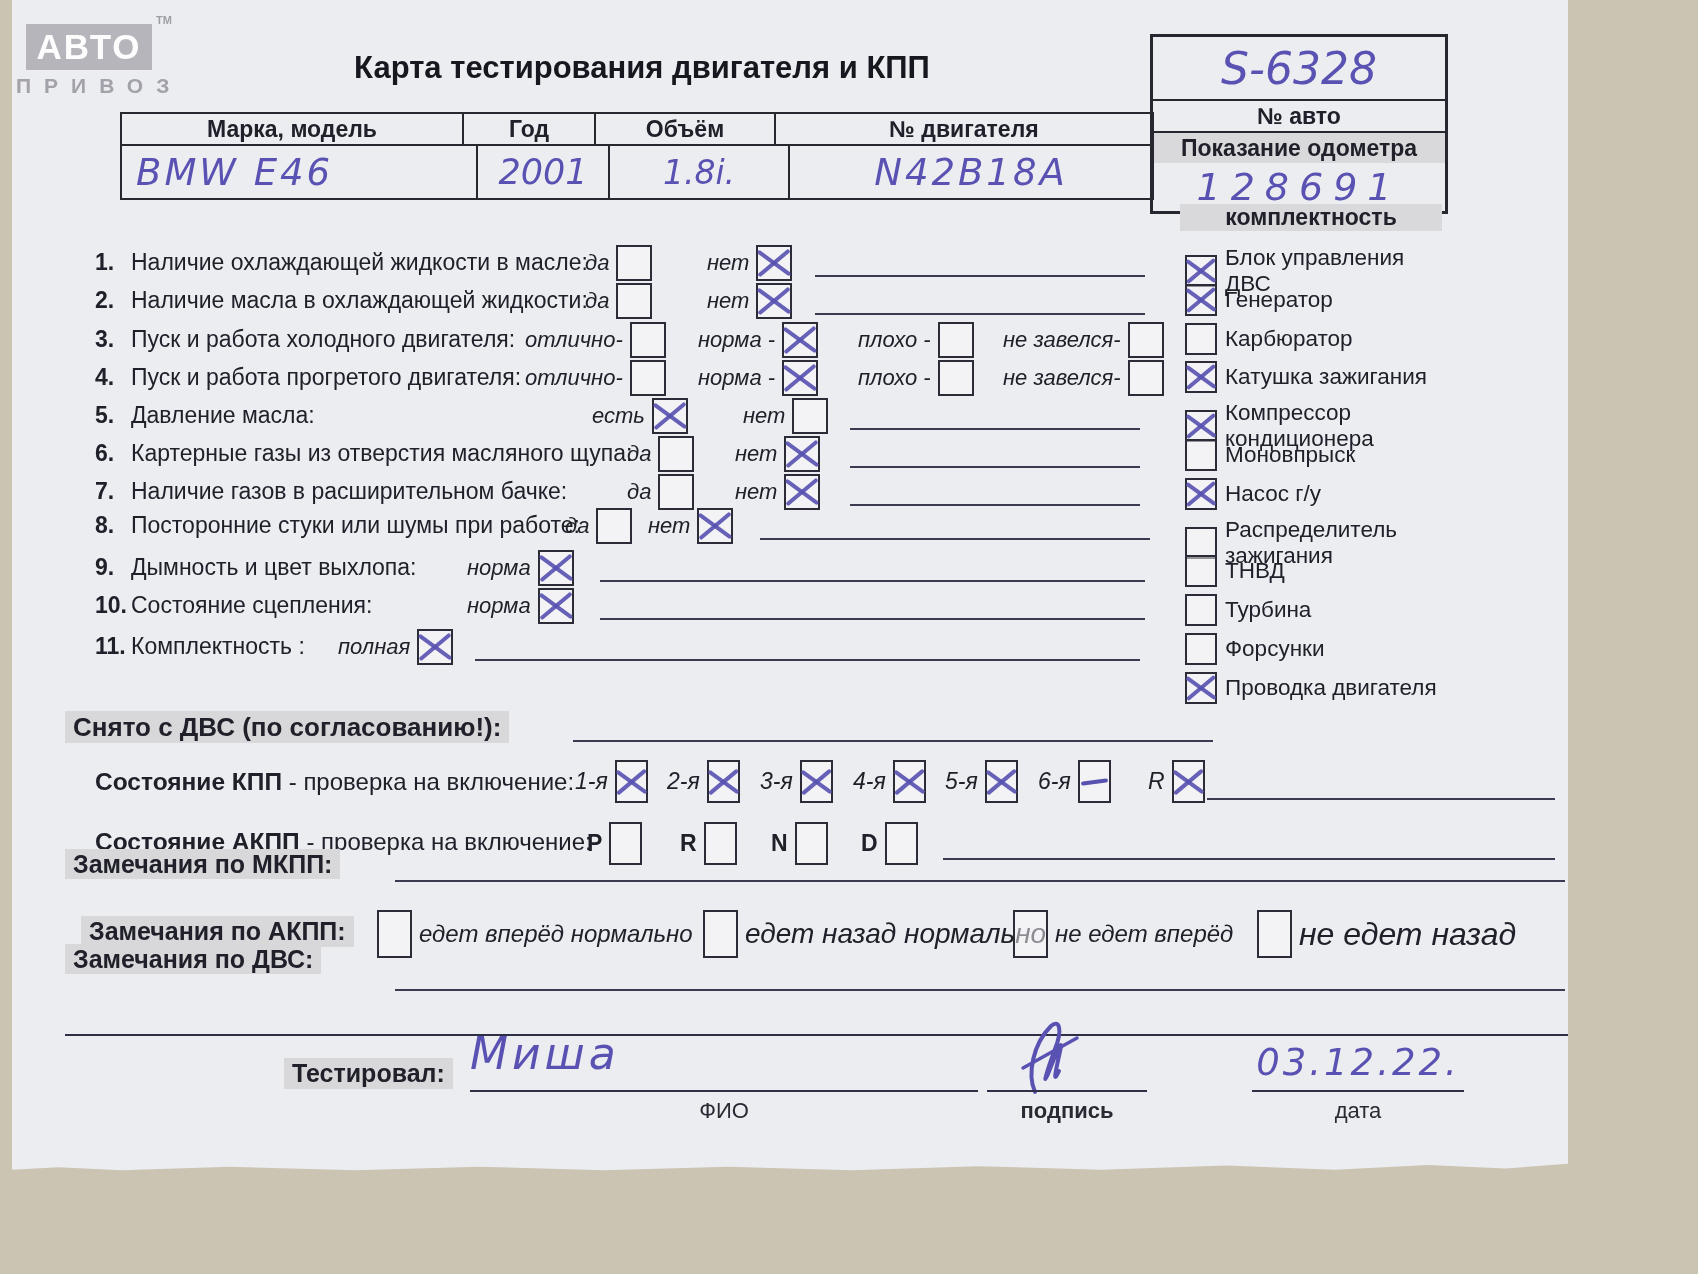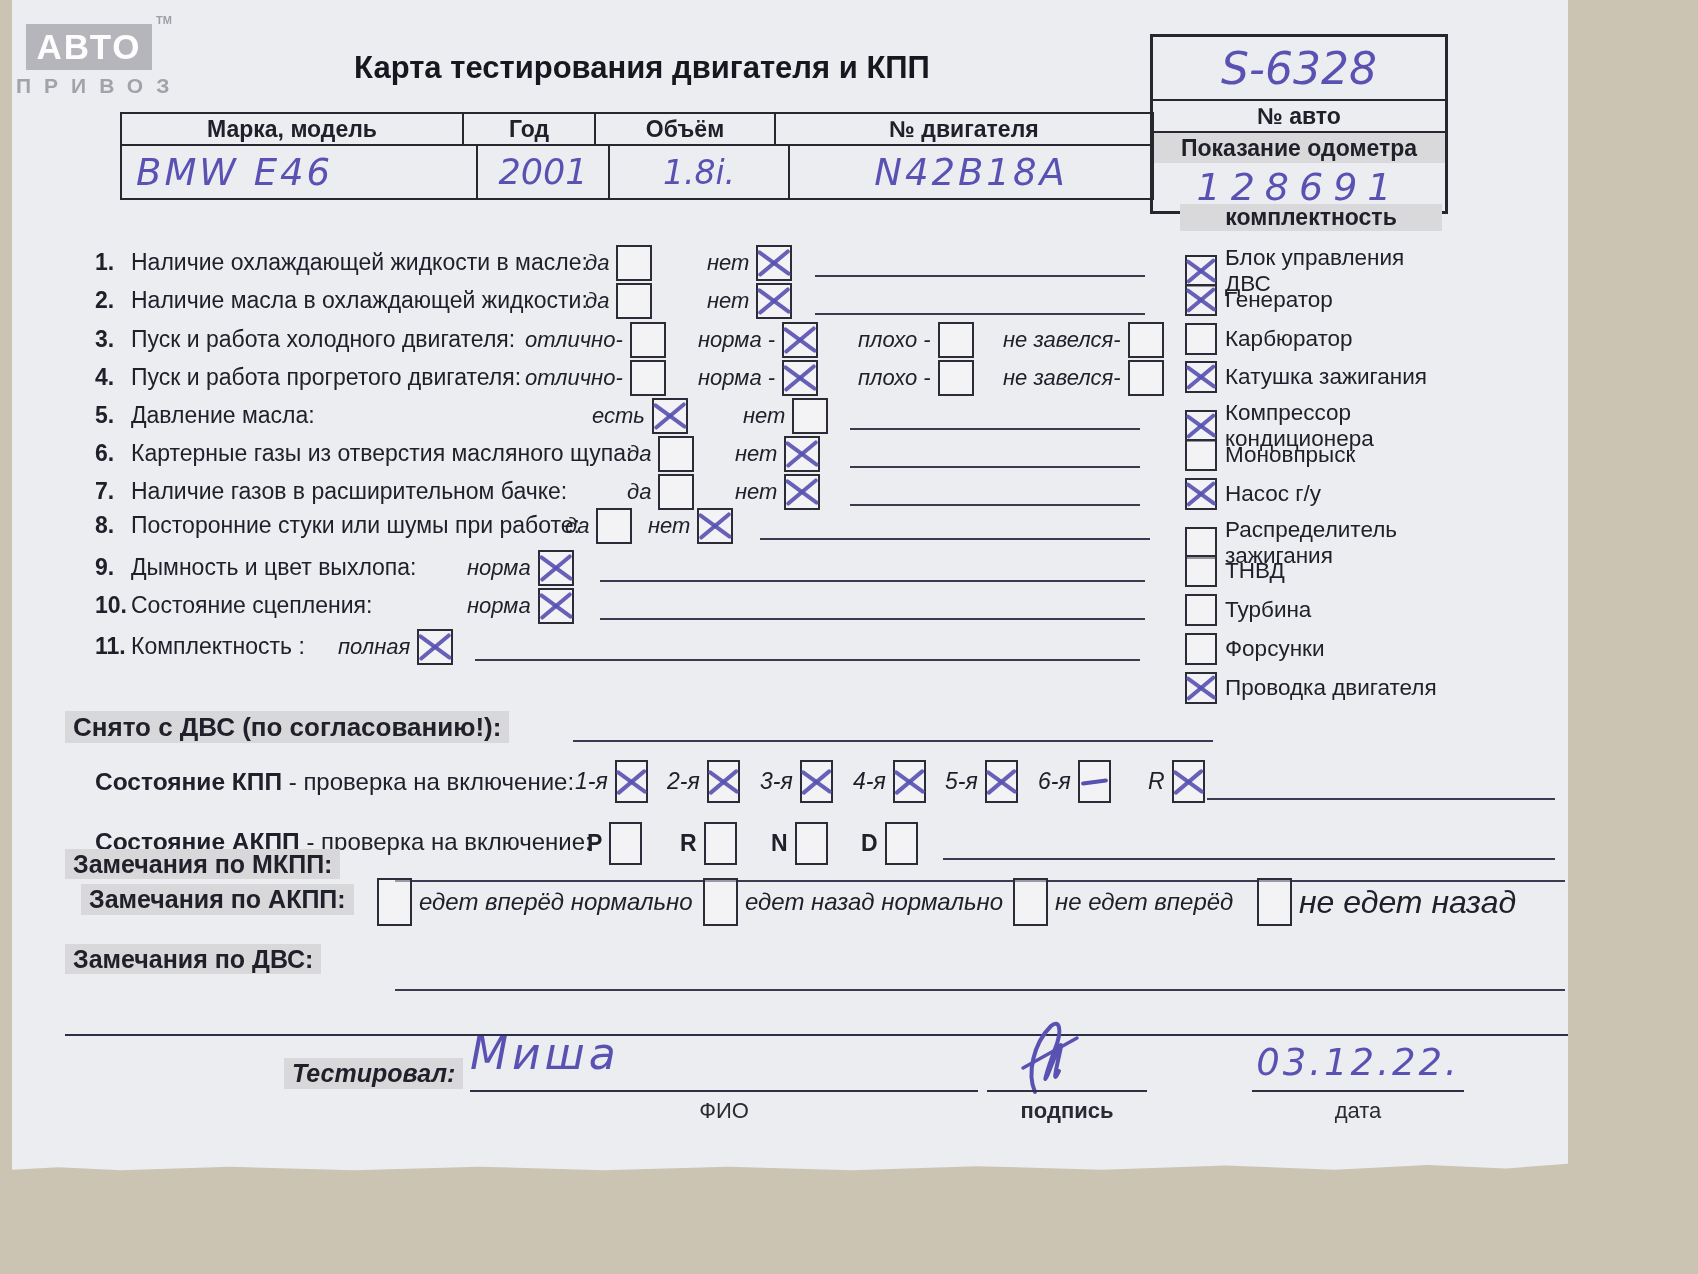--- a/index.html
+++ b/index.html
@@ -375,48 +375,48 @@
         <span class="cb t3040"></span>
       </span>
     <span class="uline" style="left:848px;width:612px;top:36px"></span>
   </div>
 
   <div class="abs" style="left:53px;top:850px;width:1510px;height:36px;">
     <span class="rem-label hl">Замечания по МКПП:</span>
     <span class="uline" style="left:330px;width:1170px;top:30px"></span>
   </div>
 
-  <div class="abs" style="left:53px;top:876px;width:1510px;height:50px;padding-left:16px;">
+  <div class="abs" style="left:53px;top:908px;width:1510px;height:50px;padding-left:16px;">
     <span class="rem-label hl" style="position:absolute;top:8px;">Замечания по АКПП:</span>
     <span class="opt" style="left:312px;top:2px">
         <span class="cb t3244"></span>
         <i style="font-size:24px">едет вперёд нормально</i>
       </span>
     <span class="opt" style="left:638px;top:2px">
         <span class="cb t3244"></span>
-        <i style="font-size:24px">едет назад нормально</i>
+        <i style="font-size:28px">едет назад нормально</i>
       </span>
     <span class="opt" style="left:948px;top:2px">
         <span class="cb t3244"></span>
         <i style="font-size:24px">не едет вперёд</i>
       </span>
     <span class="opt" style="left:1192px;top:2px">
         <span class="cb t3244"></span>
         <i style="font-size:32px">не едет назад</i>
       </span>
   </div>
 
   <div class="abs" style="left:53px;top:945px;width:1510px;height:52px;">
     <span class="rem-label hl">Замечания по ДВС:</span>
     <span class="uline" style="left:330px;width:1170px;top:44px"></span>
   </div>
 
   <div class="abs" style="left:53px;top:1034px;width:1505px;border-top:2.5px solid #2e2e44;"></div>
 
-  <div class="abs hl" style="left:272px;top:1058px;font-size:25px;font-weight:bold;font-style:italic;">Тестировал:</div>
+  <div class="abs hl" style="left:272px;top:1058px;font-size:25px;font-weight:bold;">Тестировал:</div>
 
   <div class="abs" style="left:458px;top:1028px;width:508px;">
     <div class="hw" style="text-align:left;font-size:44px;letter-spacing:4px;height:62px;">Миша</div>
     <div class="sig-line" style="left:0;width:508px;top:62px;"></div>
     <div class="foot-small" style="text-align:center;margin-top:8px;">ФИО</div>
   </div>
 
   <div class="abs" style="left:975px;top:1028px;width:160px;font-weight:bold;">
     <svg width="120" height="80" viewBox="0 0 120 80" style="position:absolute;left:10px;top:-12px;">
       <path d="M38,76 C30,58 36,28 54,10 C62,3 66,13 58,33 C50,55 45,72 51,58 C59,38 68,15 62,40 C58,58 56,68 62,55" stroke="#5a52b2" stroke-width="4" fill="none" stroke-linecap="round"></path>

